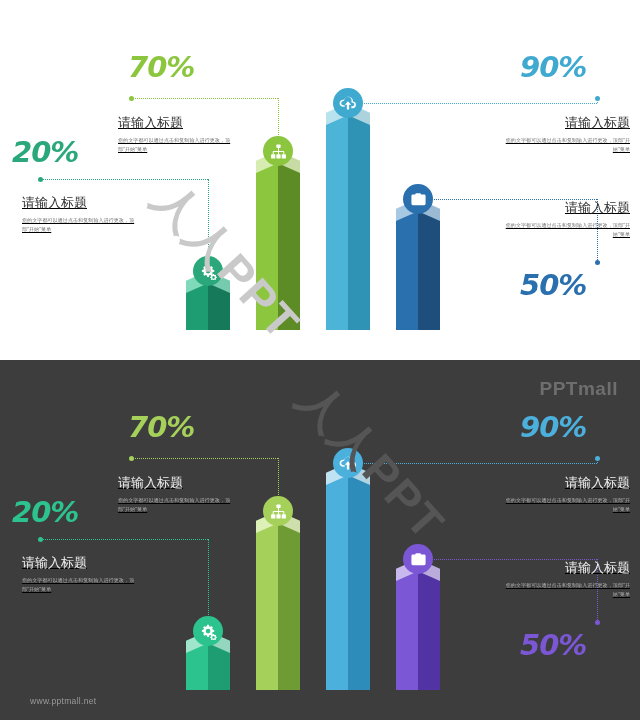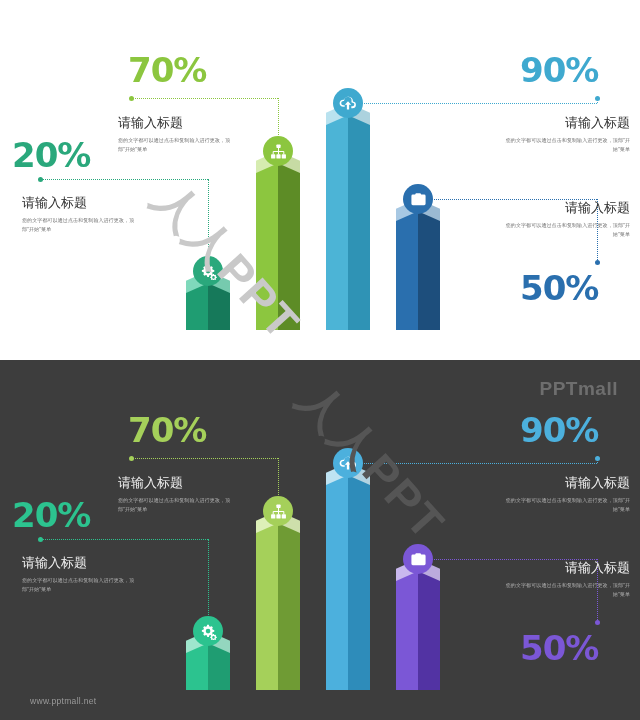--- a/index.html
+++ b/index.html
@@ -88,29 +88,30 @@
     align-items:center;
     justify-content:center;
     z-index:6;
   }
   .bubble svg { display:block; }
 
   
   .pct {
     position:absolute;
     font-family:"DejaVu Sans", sans-serif;
-    font-size:34px;
+    font-size:29px;
     font-weight:bold;
+    font-style:italic;
     letter-spacing:-1px;
     white-space:nowrap;
     z-index:5;
   }
 
   
-  .txtblk { position:absolute; z-index:5; width:120px; }
+  .txtblk { position:absolute; z-index:5; width:120px;text-decoration:underline; }
   .txtblk .hd {
     font-family:"DejaVu Serif", "Liberation Serif", serif;
     font-size:13px;
     line-height:1.25;
     margin-bottom:5px;
     white-space:nowrap;
   }
   .txtblk .bd {
     font-size:5px;
     line-height:1.75;

